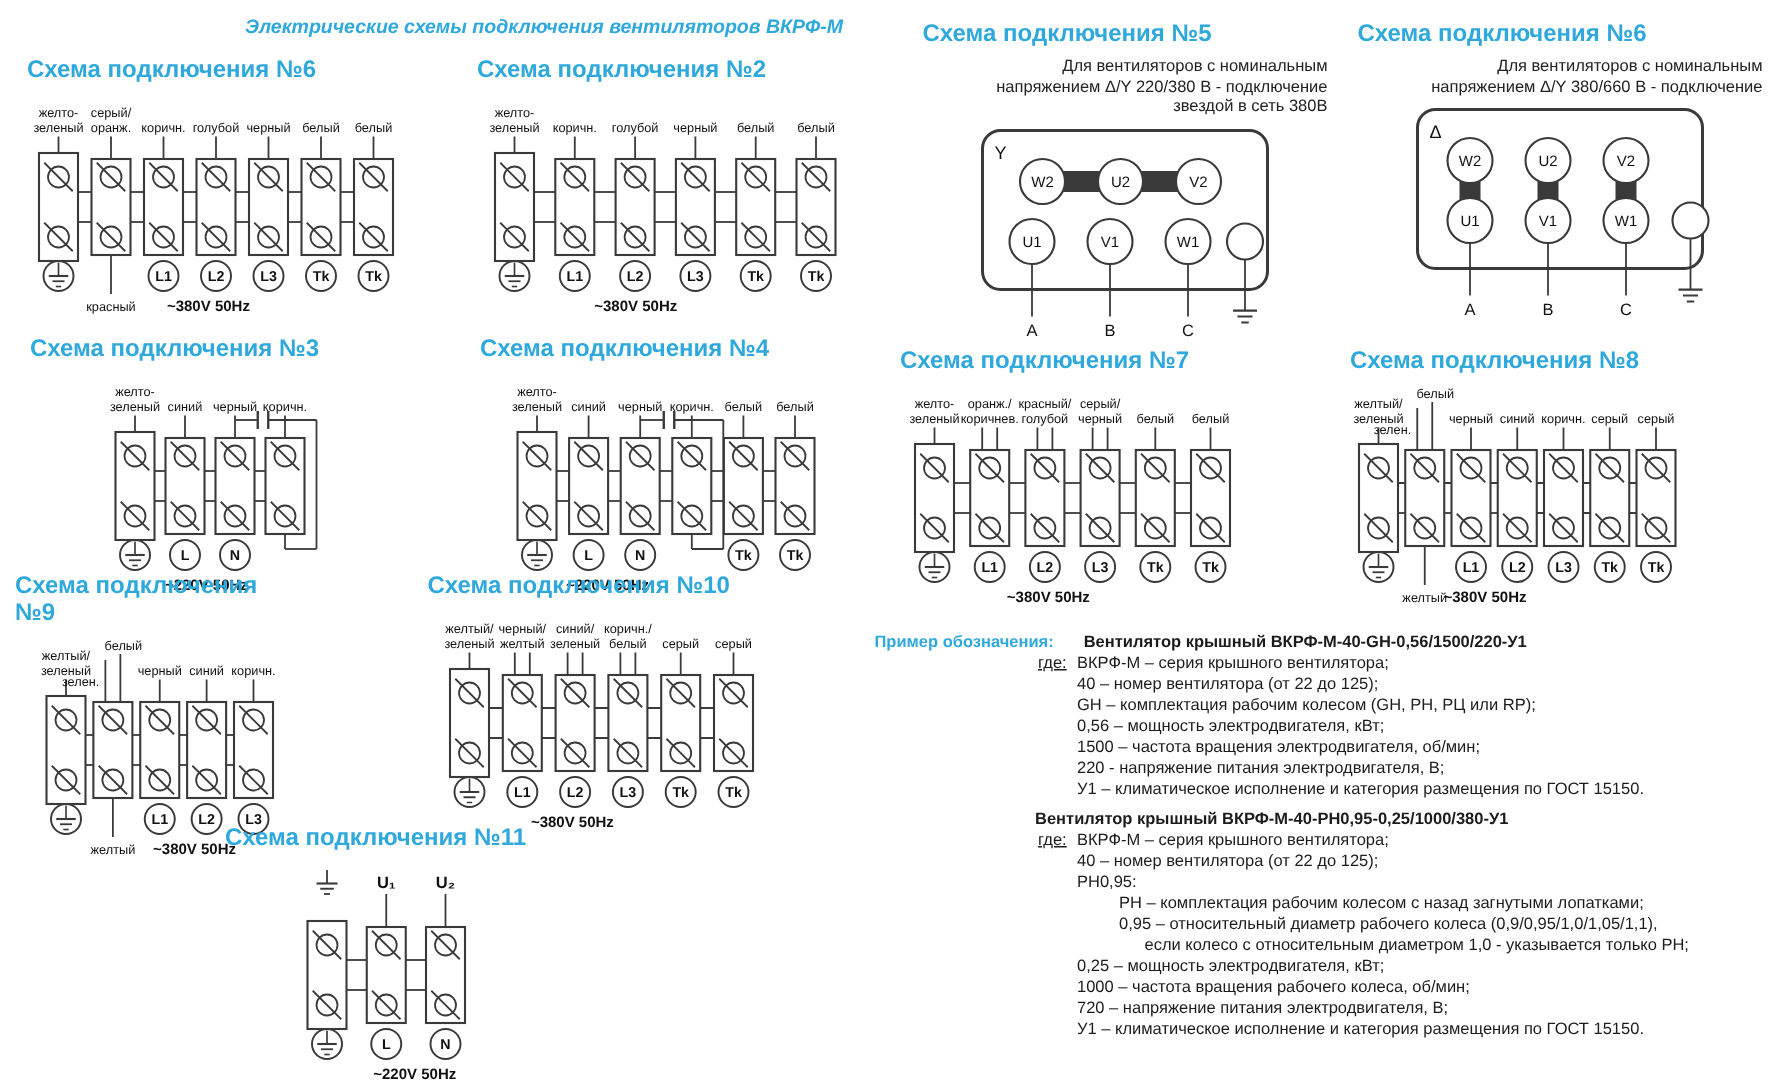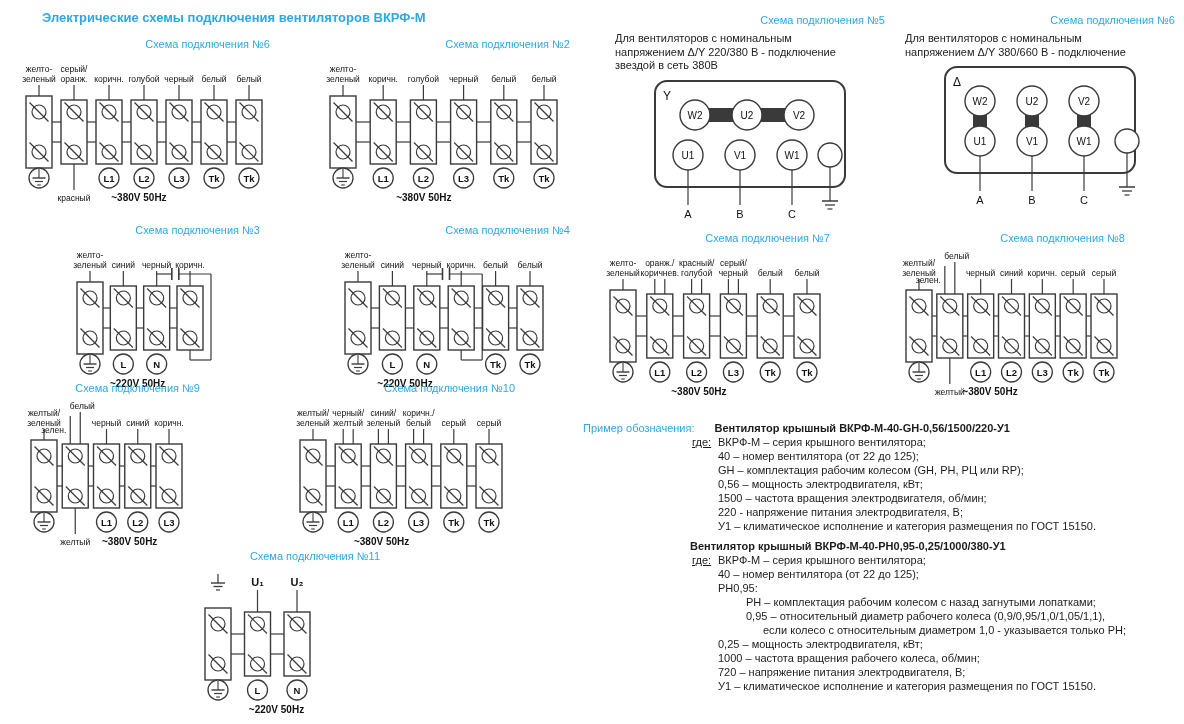--- a/index.html
+++ b/index.html
@@ -2,30 +2,30 @@
 <html><head>
 <meta charset="utf-8">
 <style>
   html,body{margin:0;padding:0;}
   body{
     width:1184px;height:724px;position:relative;overflow:hidden;
     background:#ffffff;color:#1a1a1a;
     font-family:"Liberation Sans",sans-serif;
   }
   .main-title{
-    position:absolute;left:42px;top:10px;width:520px;text-align:left;
-    font-size:13px;font-weight:bold;color:#2FA8DC;
+    position:absolute;left:42px;top:10px;width:520px;text-align:right;
+    font-size:13px;font-weight:bold;color:#2FA8DC;font-style:italic;
   }
   .panel{position:absolute;}
-  .ptitle{font-size:11px;font-weight:normal;color:#2FA8DC;text-align:right;margin-bottom:6px;}
-  .desc{font-size:11px;line-height:13.5px;text-align:left;color:#222;margin-bottom:2px;}
+  .ptitle{font-size:16px;font-weight:bold;color:#2FA8DC;text-align:left;margin-bottom:6px;}
+  .desc{font-size:11px;line-height:13.5px;text-align:right;color:#222;margin-bottom:2px;}
   svg{display:block;}
   svg text{font-family:"Liberation Sans",sans-serif;}
   .ex{position:absolute;font-size:11px;line-height:14px;color:#1c1c1c;}
-  .ex-head .ex-label{color:#2FA8DC;font-weight:normal;}
+  .ex-head .ex-label{color:#2FA8DC;font-weight:bold;}
   .ex-head .ex-t{font-weight:bold;margin-left:20px;}
   .ex-row{padding-left:109px;}
   .wh{display:inline-block;width:26px;text-decoration:underline;}
   .i1 .txt{margin-left:28px;}
   .i2 .txt{margin-left:45px;}
   .ex-t2{font-weight:bold;padding-left:107px;margin-top:6px;}
 </style>
 </head>
 <body>
 

